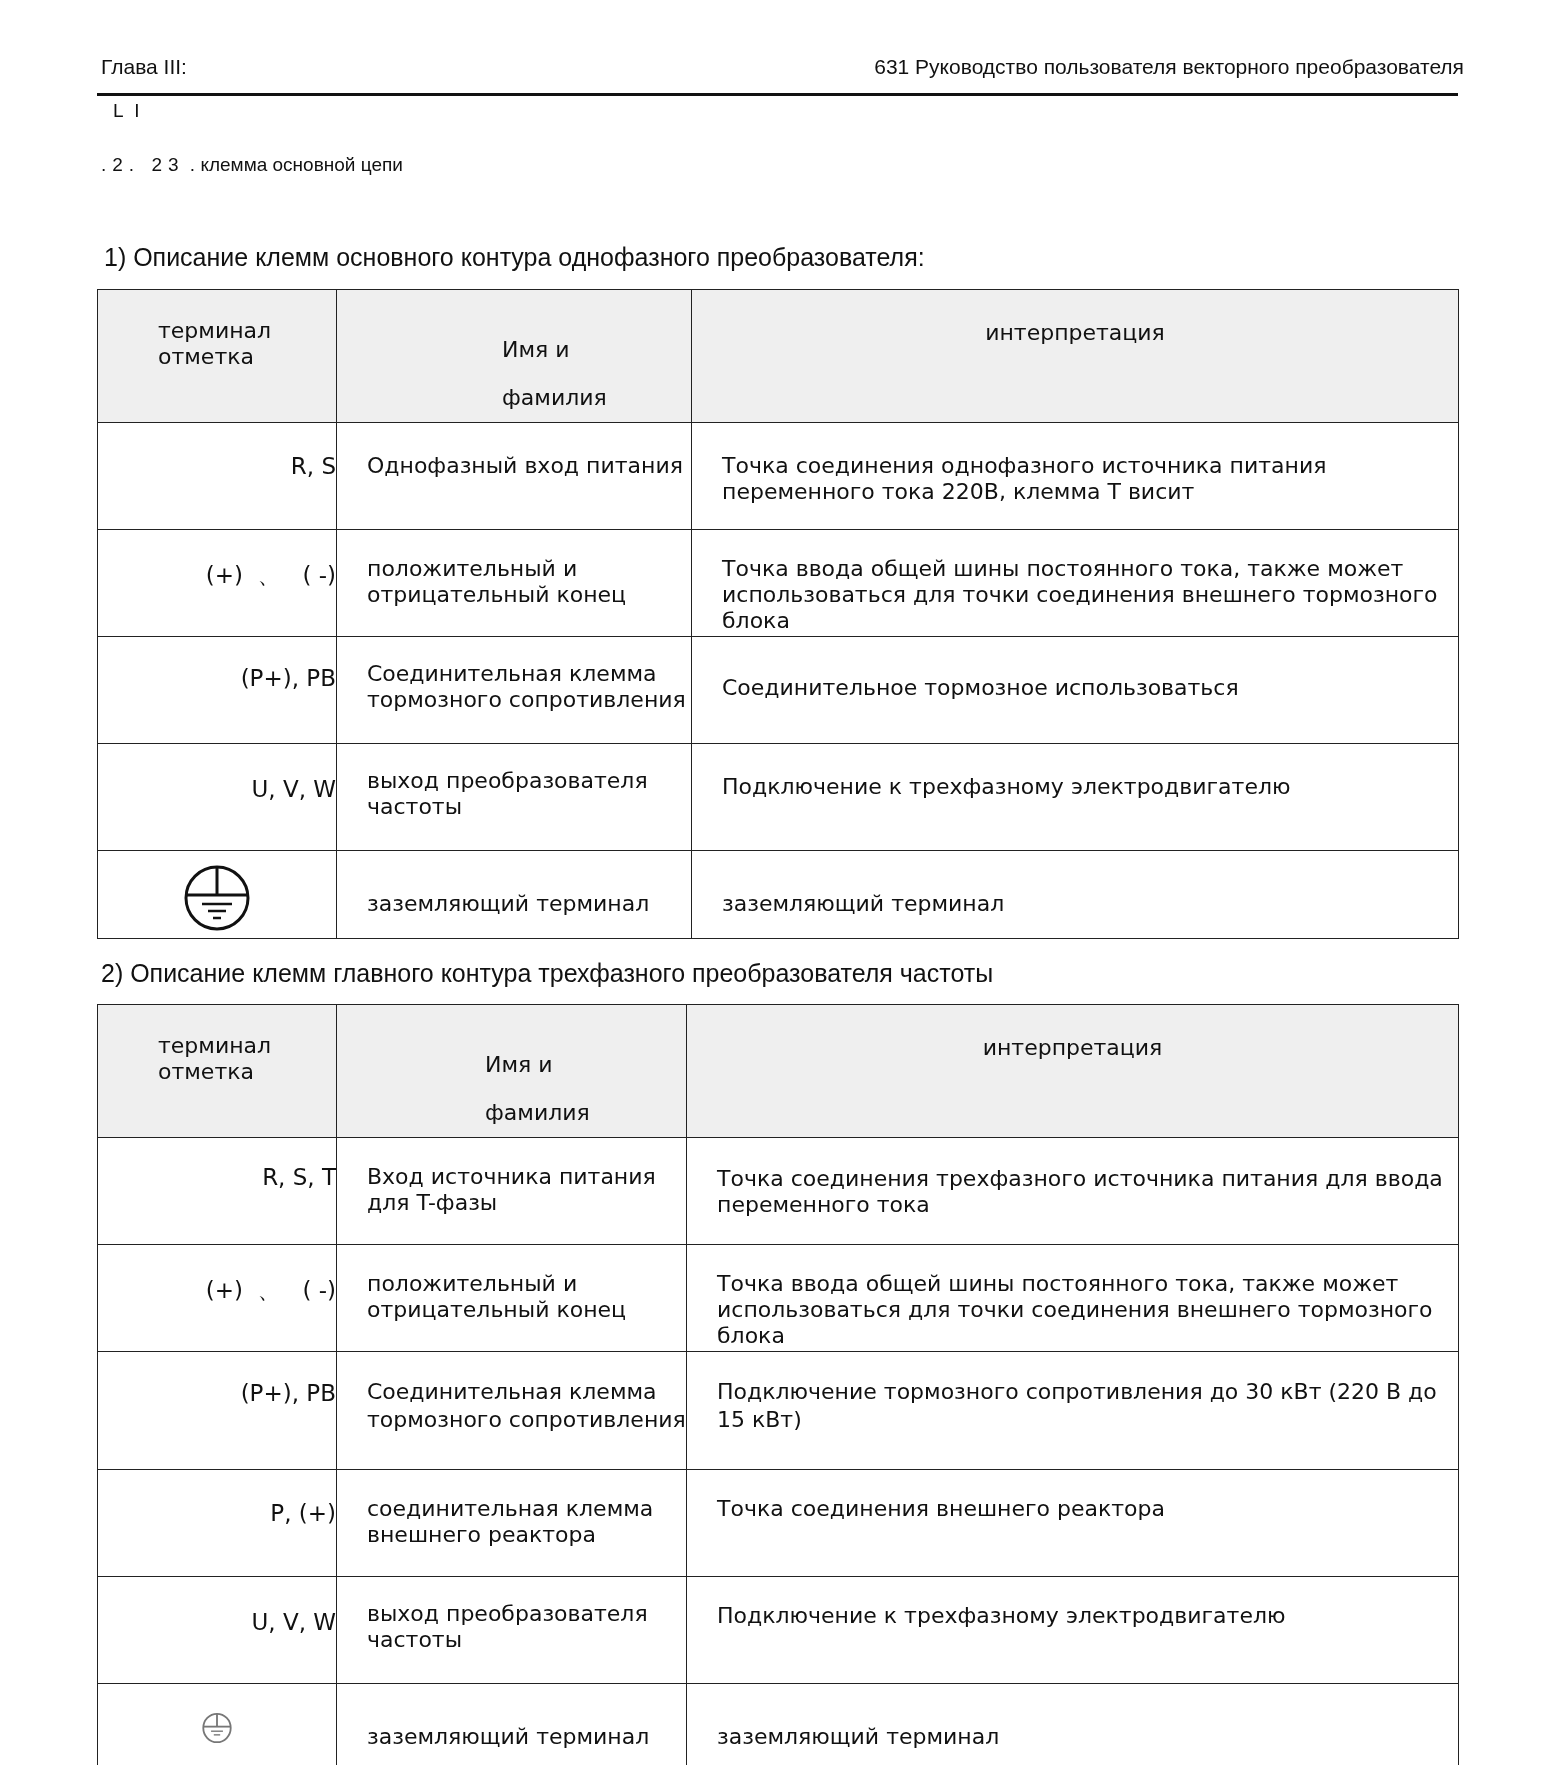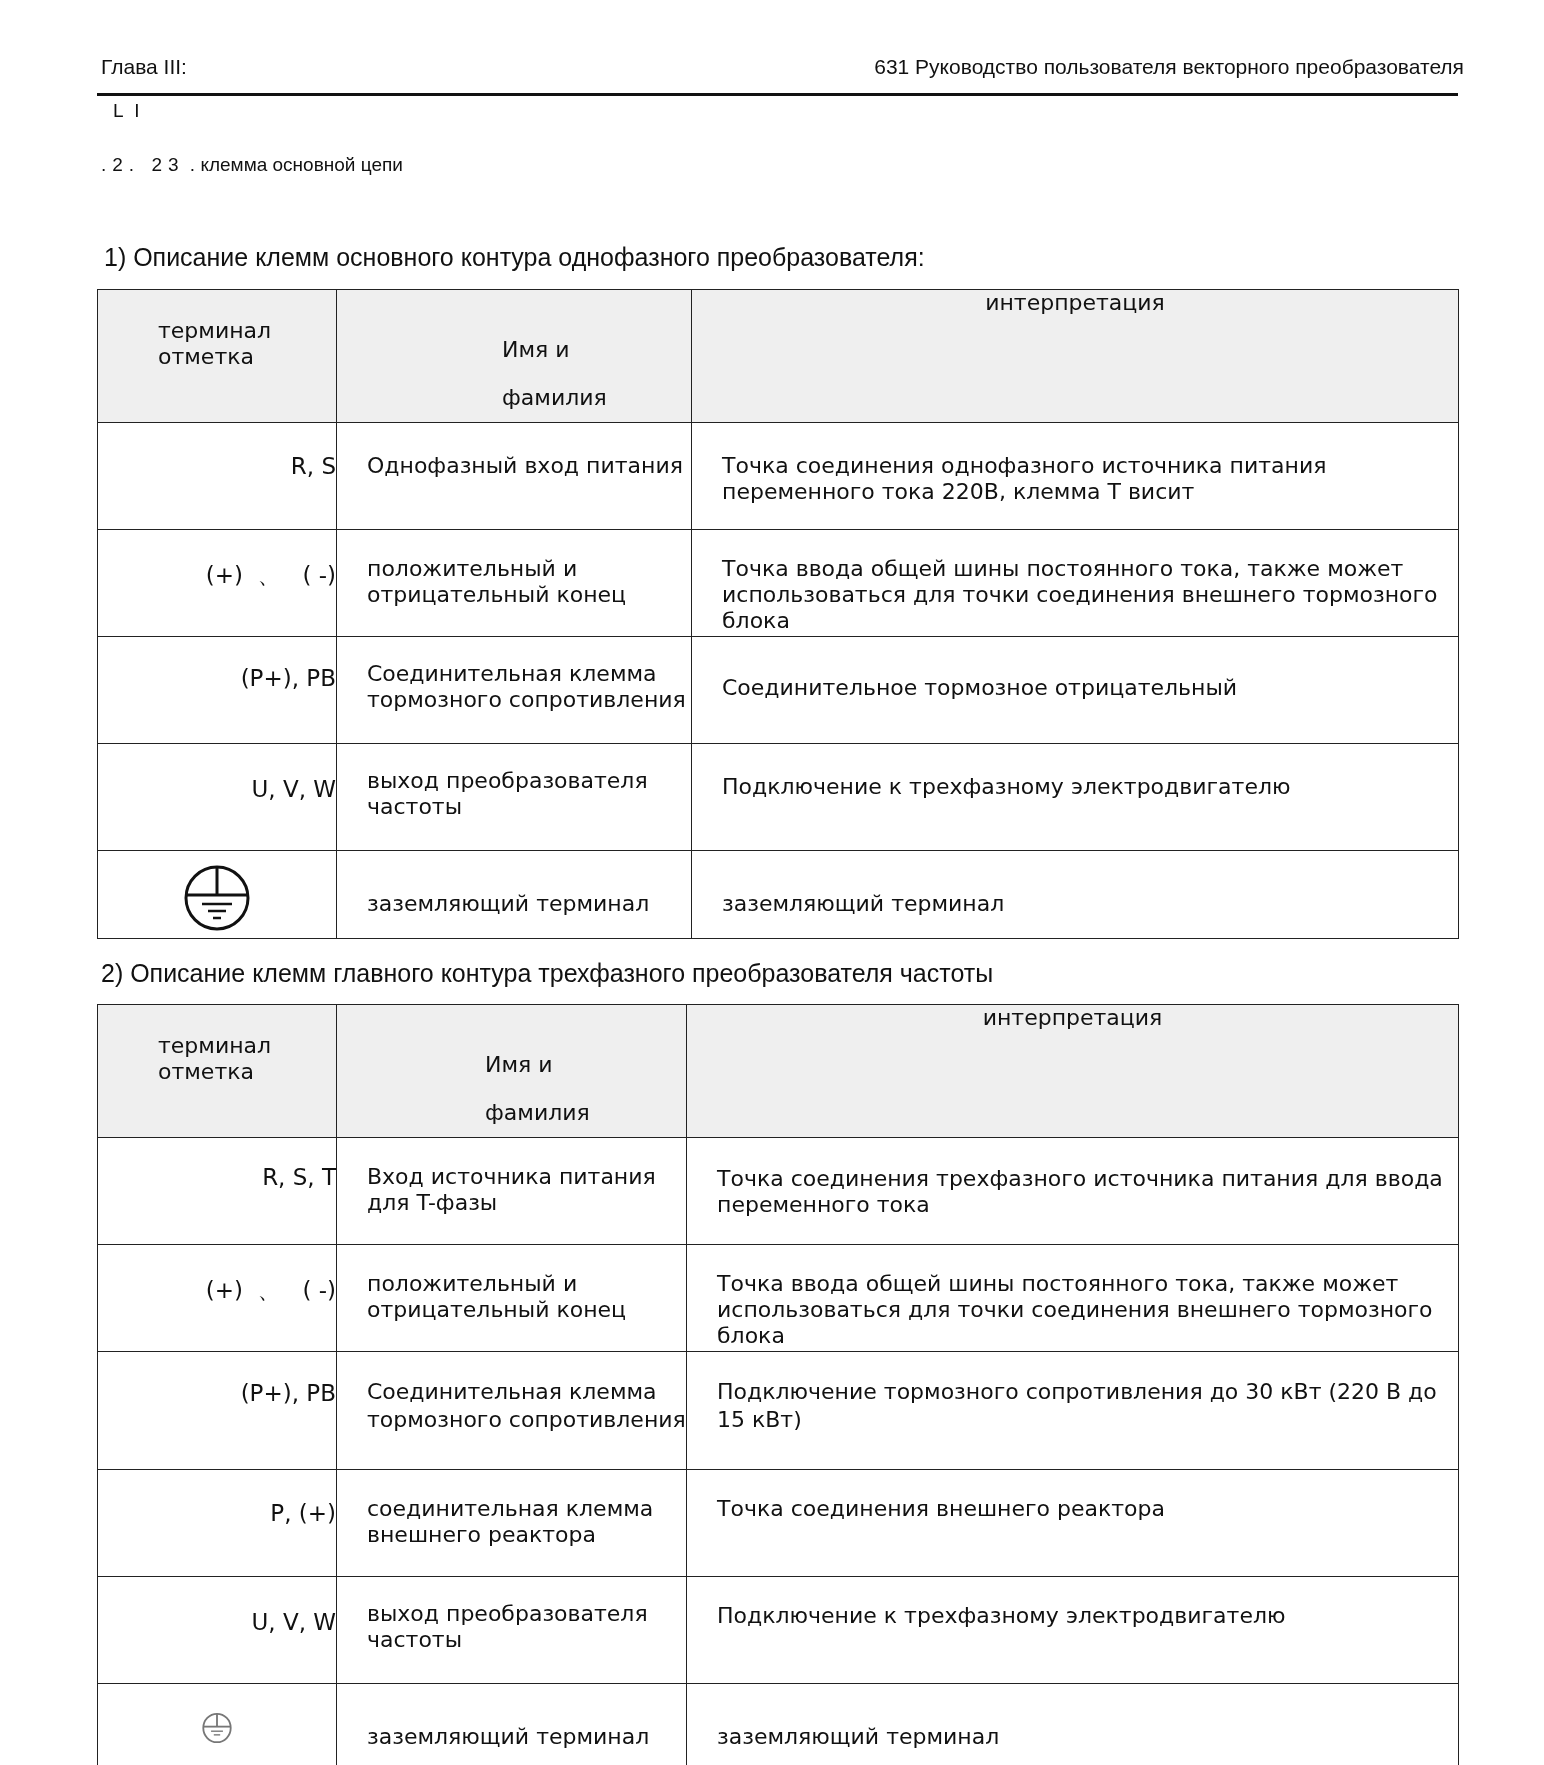--- a/index.html
+++ b/index.html
@@ -16,21 +16,21 @@
   .cap2 { left:101px; top:959px; font-size:25px; }
   table { position:absolute; left:97px; border-collapse:collapse; table-layout:fixed; }
   td, th { border:1.6px solid #222; vertical-align:top; padding:0; font-weight:normal; }
   th { background:#efefef; font-family:"DejaVu Sans", sans-serif; font-size:22px; }
   td { font-family:"DejaVu Sans", sans-serif; font-size:22px; line-height:26px; }
   .c1 { text-align:right; font-size:23px; }
   .c2 { padding-left:30px; padding-top:30px; }
   .c3 { padding-left:30px; padding-top:30px; }
   .h1 { text-align:left; padding:28px 0 0 60px; line-height:26px; }
   .h2 { text-align:left; padding:36px 0 0 164px; line-height:48px; }
-  .h3 { }
+  .h3 { padding-top:30px; }
   .gnd { display:block; margin:12px auto 0; }
 </style>
 </head>
 <body>
 
 <div class="abs hdr-left">Глава III:</div>
 <div class="abs hdr-right">631 Руководство пользователя векторного преобразователя</div>
 <div class="abs hdr-rule"></div>
 <div class="abs li">L I</div>
 
@@ -65,21 +65,21 @@
     <td class="c3">Точка соединения однофазного источника питания переменного тока 220В, клемма T висит</td>
   </tr>
   <tr style="height:107px">
     <td class="c1" style="padding-top:32px; white-space:pre">(+)  、   ( -)</td>
     <td class="c2" style="padding-top:26px">положительный и отрицательный конец</td>
     <td class="c3" style="padding-top:26px">Точка ввода общей шины постоянного тока, также может использоваться для точки соединения внешнего тормозного блока</td>
   </tr>
   <tr style="height:107px">
     <td class="c1" style="padding-top:28px">(P+), PB</td>
     <td class="c2" style="padding-top:24px">Соединительная клемма тормозного сопротивления</td>
-    <td class="c3" style="padding-top:38px">Соединительное тормозное отрицательный</td>
+    <td class="c3" style="padding-top:38px">Соединительное тормозное использоваться</td>
   </tr>
   <tr style="height:107px">
     <td class="c1" style="padding-top:32px">U, V, W</td>
     <td class="c2" style="padding-top:24px">выход преобразователя частоты</td>
     <td class="c3" style="padding-top:30px">Подключение к трехфазному электродвигателю</td>
   </tr>
   <tr style="height:88px">
     <td class="c1">
       <svg class="gnd" width="70" height="70" viewBox="0 0 70 70">
         <ellipse cx="35" cy="35" rx="31" ry="31" fill="none" stroke="#111" stroke-width="3"></ellipse>

